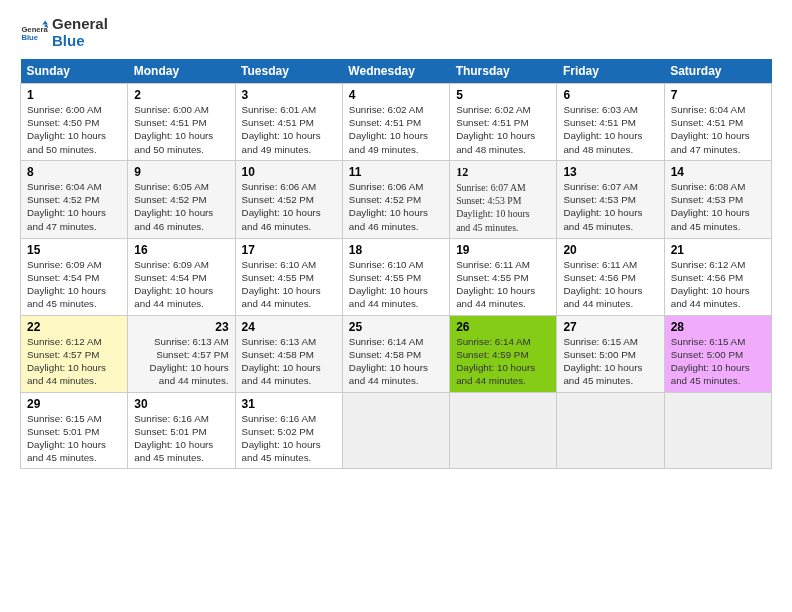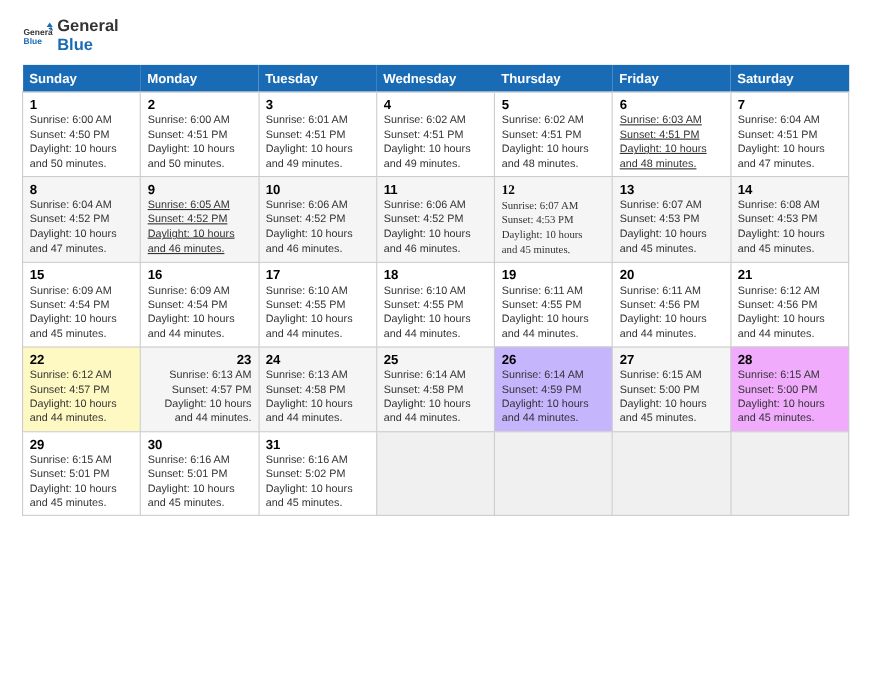--- a/index.html
+++ b/index.html
@@ -144,21 +144,21 @@
           </td>
           <td>
             <span class="day-num">5</span>
             <div class="day-info" style="white-space: pre-line;">Sunrise: 6:02 AM
 Sunset: 4:51 PM
 Daylight: 10 hours
 and 48 minutes.</div>
           </td>
           <td>
             <span class="day-num">6</span>
-            <div class="day-info" style="white-space: pre-line; text-decoration: underline;">Sunrise: 6:03 AM
+            <div class="day-info" style="white-space: pre-line;">Sunrise: 6:03 AM
 Sunset: 4:51 PM
 Daylight: 10 hours
 and 48 minutes.</div>
           </td>
           <td>
             <span class="day-num">7</span>
             <div class="day-info" style="white-space: pre-line;">Sunrise: 6:04 AM
 Sunset: 4:51 PM
 Daylight: 10 hours
 and 47 minutes.</div>
@@ -167,21 +167,21 @@
         <tr>
           <td style="background: rgb(245, 245, 245);">
             <span class="day-num">8</span>
             <div class="day-info" style="white-space: pre-line;">Sunrise: 6:04 AM
 Sunset: 4:52 PM
 Daylight: 10 hours
 and 47 minutes.</div>
           </td>
           <td style="background: rgb(245, 245, 245);">
             <span class="day-num">9</span>
-            <div class="day-info" style="white-space: pre-line; text-decoration: underline;">Sunrise: 6:05 AM
+            <div class="day-info" style="white-space: pre-line;">Sunrise: 6:05 AM
 Sunset: 4:52 PM
 Daylight: 10 hours
 and 46 minutes.</div>
           </td>
           <td style="background: rgb(245, 245, 245); margin-top: 37px;">
             <span class="day-num">10</span>
             <div class="day-info" style="white-space: pre-line;">Sunrise: 6:06 AM
 Sunset: 4:52 PM
 Daylight: 10 hours
 and 46 minutes.</div>
@@ -288,21 +288,21 @@
 Daylight: 10 hours
 and 44 minutes.</div>
           </td>
           <td style="background: rgb(245, 245, 245);">
             <span class="day-num">25</span>
             <div class="day-info" style="white-space: pre-line;">Sunrise: 6:14 AM
 Sunset: 4:58 PM
 Daylight: 10 hours
 and 44 minutes.</div>
           </td>
-          <td style="background: #c4b5fd; margin-top: 23px;">
+          <td style="background: #84cc16; margin-top: 23px;">
             <span class="day-num">26</span>
             <div class="day-info" style="white-space: pre-line;">Sunrise: 6:14 AM
 Sunset: 4:59 PM
 Daylight: 10 hours
 and 44 minutes.</div>
           </td>
           <td style="background: rgb(245, 245, 245);">
             <span class="day-num">27</span>
             <div class="day-info" style="white-space: pre-line;">Sunrise: 6:15 AM
 Sunset: 5:00 PM

